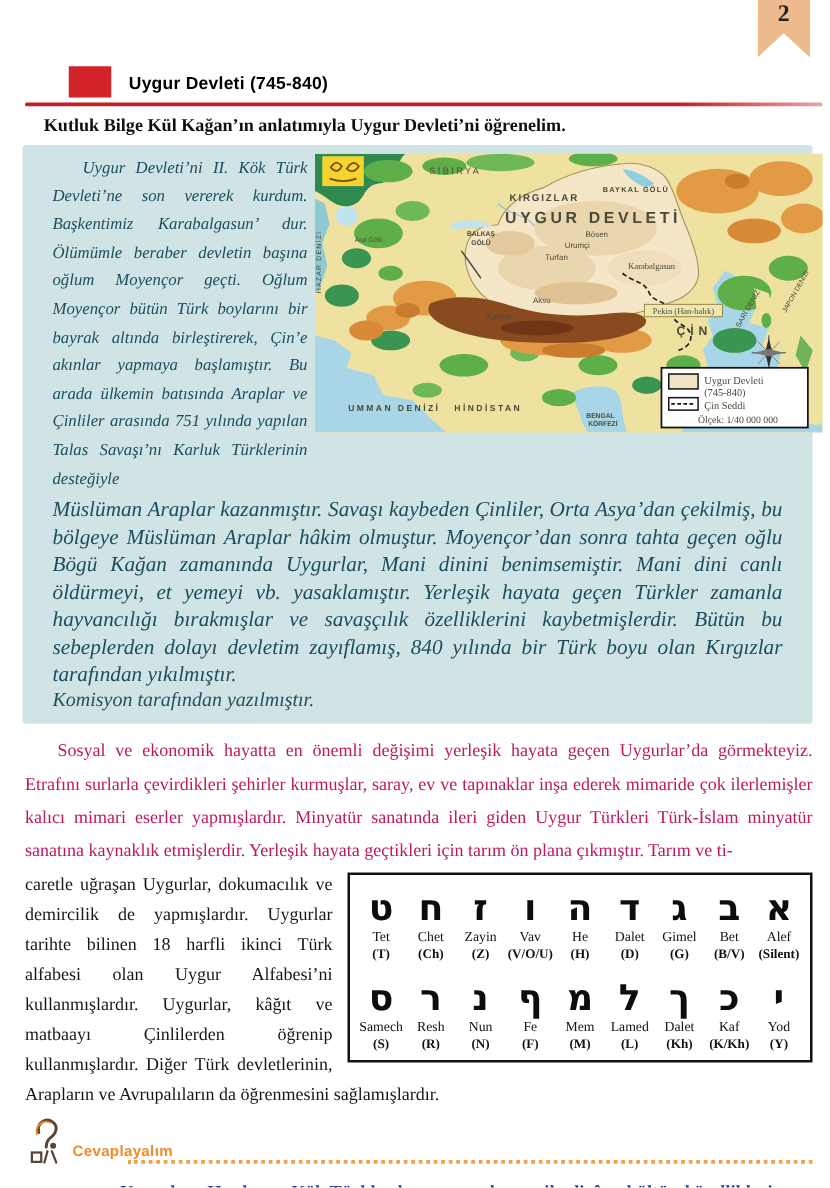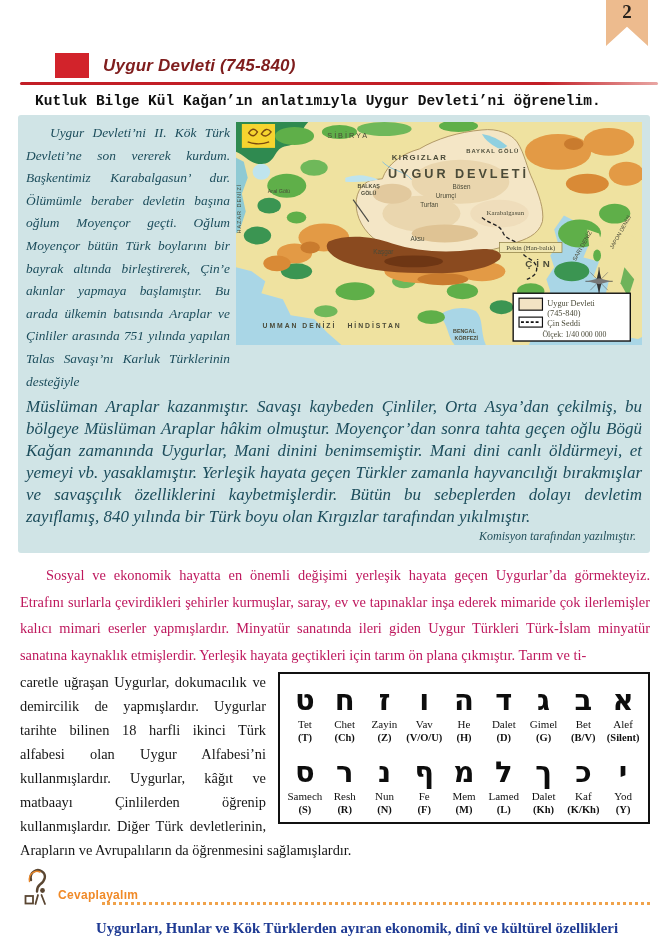--- a/index.html
+++ b/index.html
@@ -8,38 +8,38 @@
   
   .bookmark{position:absolute;top:0;right:16px;width:42px;height:46px;background:#EDBB8E;
     clip-path:polygon(0 0,100% 0,100% 100%,50% 58%,0 100%);
     text-align:center;font-family:"Liberation Serif",serif;font-weight:bold;font-size:19px;color:#26211c;
     padding-top:1px;box-sizing:border-box;}
 
   
   .header{margin:53px 6px 0 20px;}
   .header-row{display:flex;align-items:center;gap:14px;margin-left:35px;}
   .red-square{width:34px;height:25px;background:#D2232B;}
-  .header-title{color:#7f1d1d;font-size:17px;font-weight:bold;letter-spacing:.2px;font-style:italic;}
+  .header-title{color:#000000;font-size:14px;font-weight:bold;letter-spacing:.2px;}
   .header-rule{height:3px;margin-top:4px;background:linear-gradient(to right,#C21E26 82%,#E9A7A4);border-radius:2px;}
 
-  .intro{margin:8px 20px 0 35px;font-family:Liberation Mono, monospace;font-weight:bold;font-size:14.5px;color:#101010;}
-
-  
-  .bluebox{margin:6px 14px 0 18px;background:#D0E4E6;border-radius:3px;padding:7px 8px 9px;box-sizing:border-box;}
+  .intro{margin:8px 20px 0 35px;font-family:Liberation Serif, serif;font-weight:bold;font-size:14.5px;color:#101010;}
+
+  
+  .bluebox{margin:6px 14px 0 18px;background:#D0E4E6;border-radius:3px;padding:7px 24px 9px;box-sizing:border-box;}
   .story-row{display:flex;gap:6px;}
   .story-col{width:204px;flex:0 0 204px;font-family:"Liberation Serif",serif;font-style:italic;
     font-size:13.4px;line-height:22.6px;color:#1C4D5C;text-align:justify;text-indent:24px;}
   .map-fig{flex:1;}
   .map{display:block;background:#EFE2A0;}
   .map text{font-family:"Liberation Sans",sans-serif;fill:#4A4A38;}
   .map text.serif{font-family:"Liberation Serif",serif;}
   .map-caption{font-family:"Liberation Serif",serif;font-size:11.5px;color:#222;margin-top:4px;}
   .story-part2{margin-top:3px;font-family:"Liberation Serif",serif;font-style:italic;font-size:17px;
     line-height:22px;color:#1C4D5C;text-align:justify;}
-  .attribution{text-align:right;font-family:"Liberation Serif",serif;font-style:italic;font-size:12px;
+  .attribution{text-align:left;font-family:"Liberation Serif",serif;font-style:italic;font-size:16px;
     color:#23505C;margin-top:1px;padding-right:6px;}
 
   
   .bodysec{margin:9px 14px 0 20px;}
   .body-p{font-family:"Liberation Serif",serif;font-size:14.4px;line-height:26.5px;color:#be185d;
     text-align:justify;text-indent:26px;margin:0;}
   .body-wrap{margin-top:2px;}
   .body-wrap::after{content:"";display:block;clear:both;}
   .alpha-fig{float:right;width:372px;margin-left:12px;margin-top:2px;}
   .alpha-box{border:2px solid #111;background:#fff;padding:8px 5px 6px;box-sizing:border-box;}

